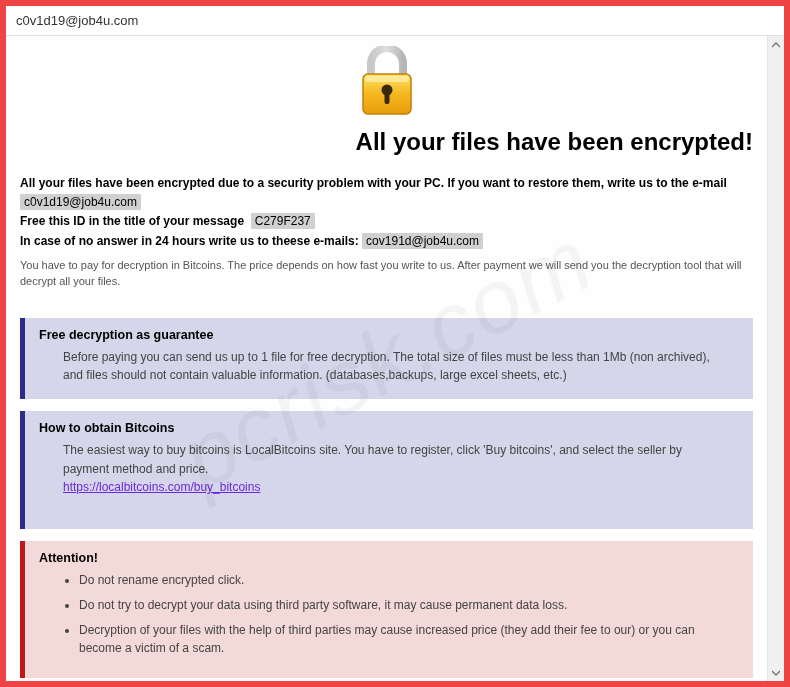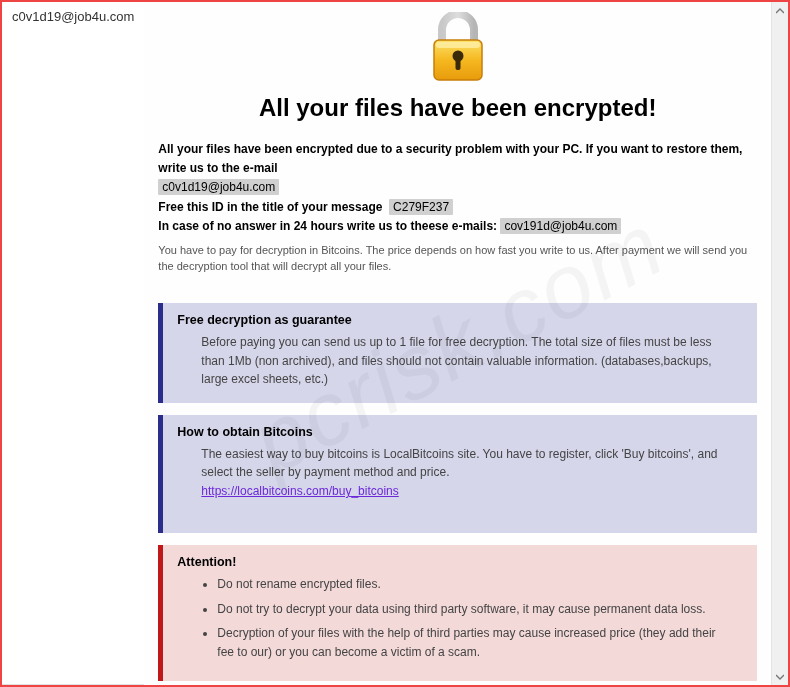--- a/index.html
+++ b/index.html
@@ -6,23 +6,23 @@
     body {
       font-family: 'Segoe UI', Tahoma, Verdana, sans-serif;
       background: #fff;
       width: 790px;
       height: 687px;
       overflow: hidden;
     }
     .window {
       width: 100%;
       height: 100%;
-      border: 2px solid #ef4444;
-      display: flex;
-      flex-direction: row;
+      border: 6px solid #ef4444;
+      display: flex;
+      flex-direction: column;
     }
     .titlebar {
       background: #fff;
       padding: 7px 10px;
       font-size: 13px;
       color: #333;
       border-bottom: 1px solid #e0e0e0;
     }
     .content-wrapper {
       flex: 1;
@@ -37,21 +37,21 @@
       position: relative;
     }
     .lock-wrap {
       text-align: center;
       margin-bottom: 6px;
     }
     .lock-icon {
       display: inline-block;
     }
     .main-heading {
-      text-align: center;
+      text-align: right;
       font-size: 24px;
       font-weight: bold;
       color: #000;
       margin-bottom: 18px;
     }
     .intro {
       font-size: 12px;
       line-height: 1.6;
       color: #000;
       margin-bottom: 6px;
@@ -197,21 +197,21 @@
           <span>The easiest way to buy bitcoins is LocalBitcoins site. You have to register, click 'Buy bitcoins', and select the seller by payment method and price.</span><br>
           <a href="#">https://localbitcoins.com/buy_bitcoins</a><br>
           <br>
         </div>
       </div>
 
       <div class="panel panel-red">
         <div class="panel-title">Attention!</div>
         <div class="panel-body">
           <ul>
-            <li>Do not rename encrypted files.</li>
+            <li>Do not rename encrypted click.</li>
             <li>Do not try to decrypt your data using third party software, it may cause permanent data loss.</li>
             <li>Decryption of your files with the help of third parties may cause increased price (they add their fee to our) or you can become a victim of a scam.</li>
           </ul>
         </div>
       </div>
 
     </div>
 
     <div class="scrollbar">
       <div class="scroll-btn">

